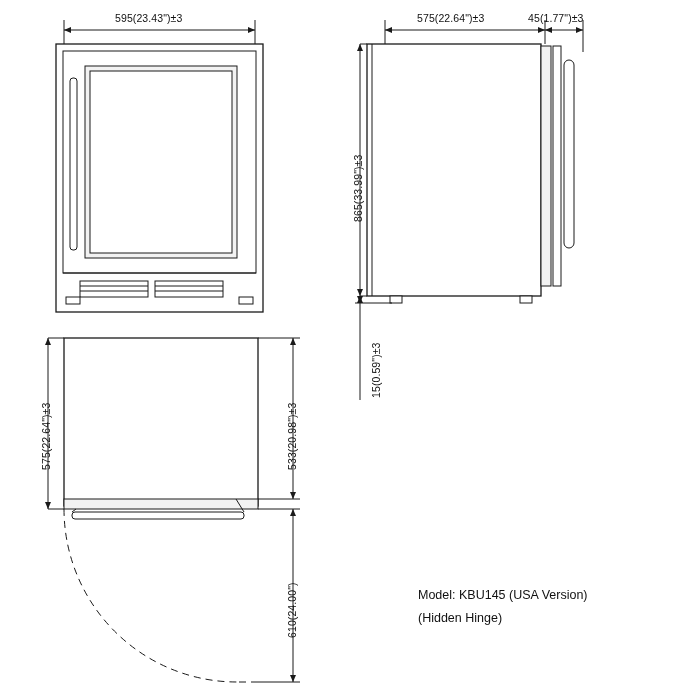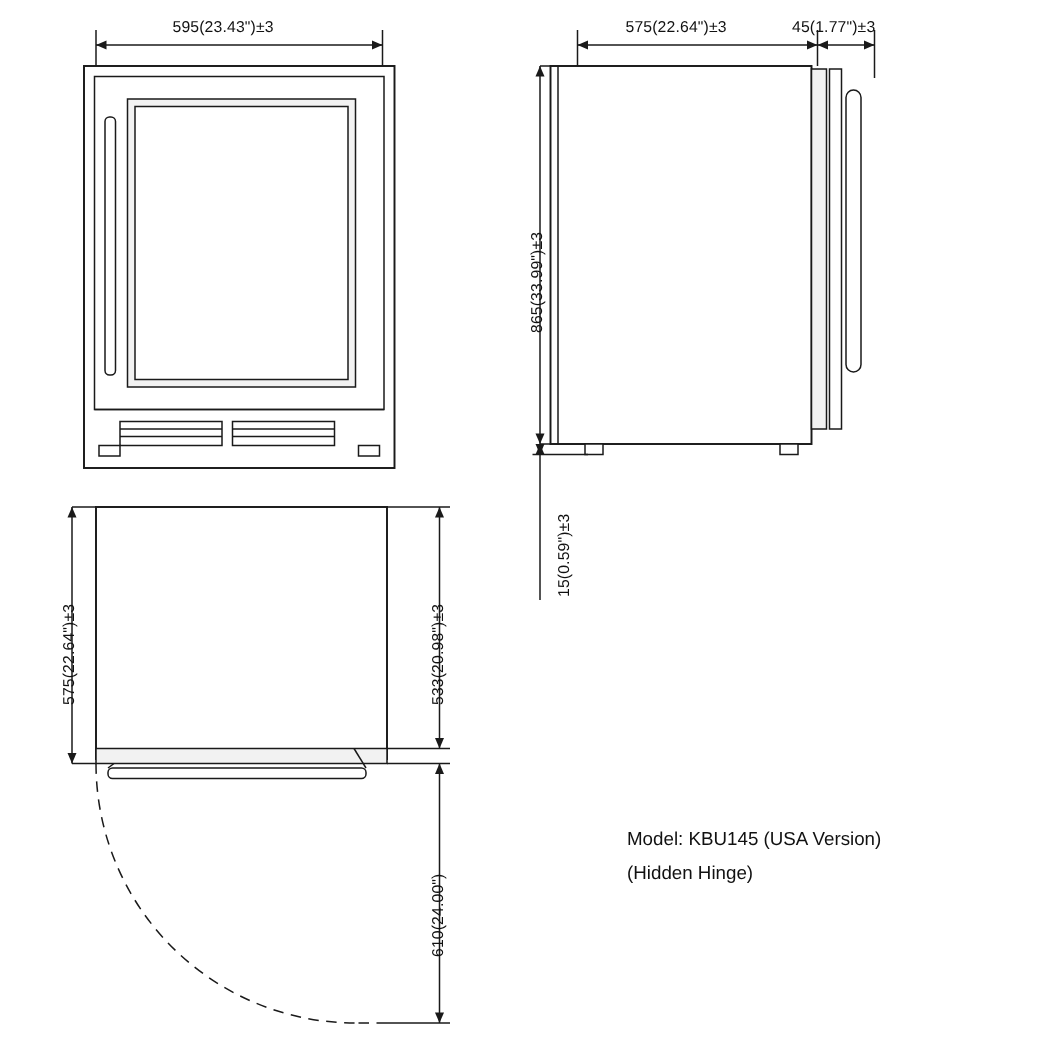--- a/index.html
+++ b/index.html
@@ -28,20 +28,21 @@
   }
   .dim-label.vert {
     transform-origin: 0 0;
     transform: rotate(-90deg);
   }
   .note {
     position: absolute;
     font-size: 12.5px;
     color: #111111;
     white-space: nowrap;
+    margin-top: 36px;
   }
   svg {
     position: absolute;
     left: 0;
     top: 0;
   }
   .ln { stroke: #1a1a1a; fill: none; }
   .thin { stroke-width: 1; }
   .med { stroke-width: 1.3; }
   .dash { stroke-dasharray: 7 5; }

